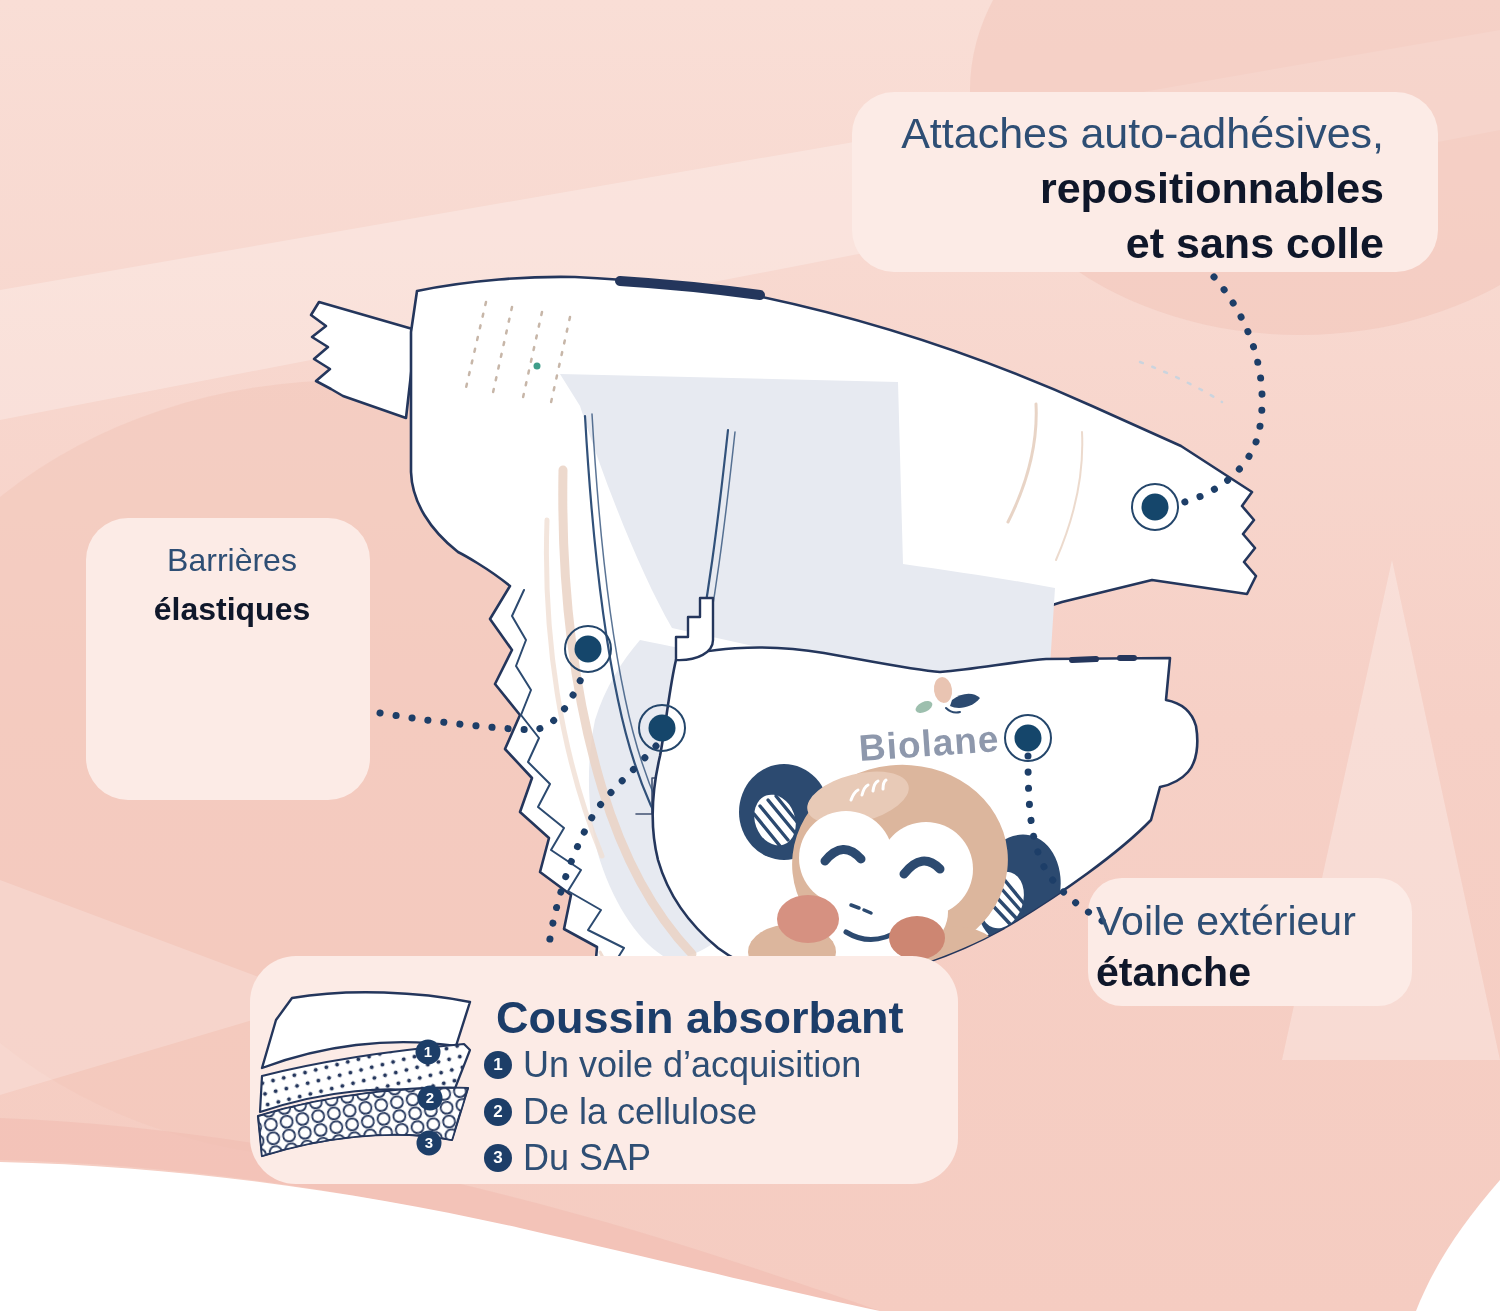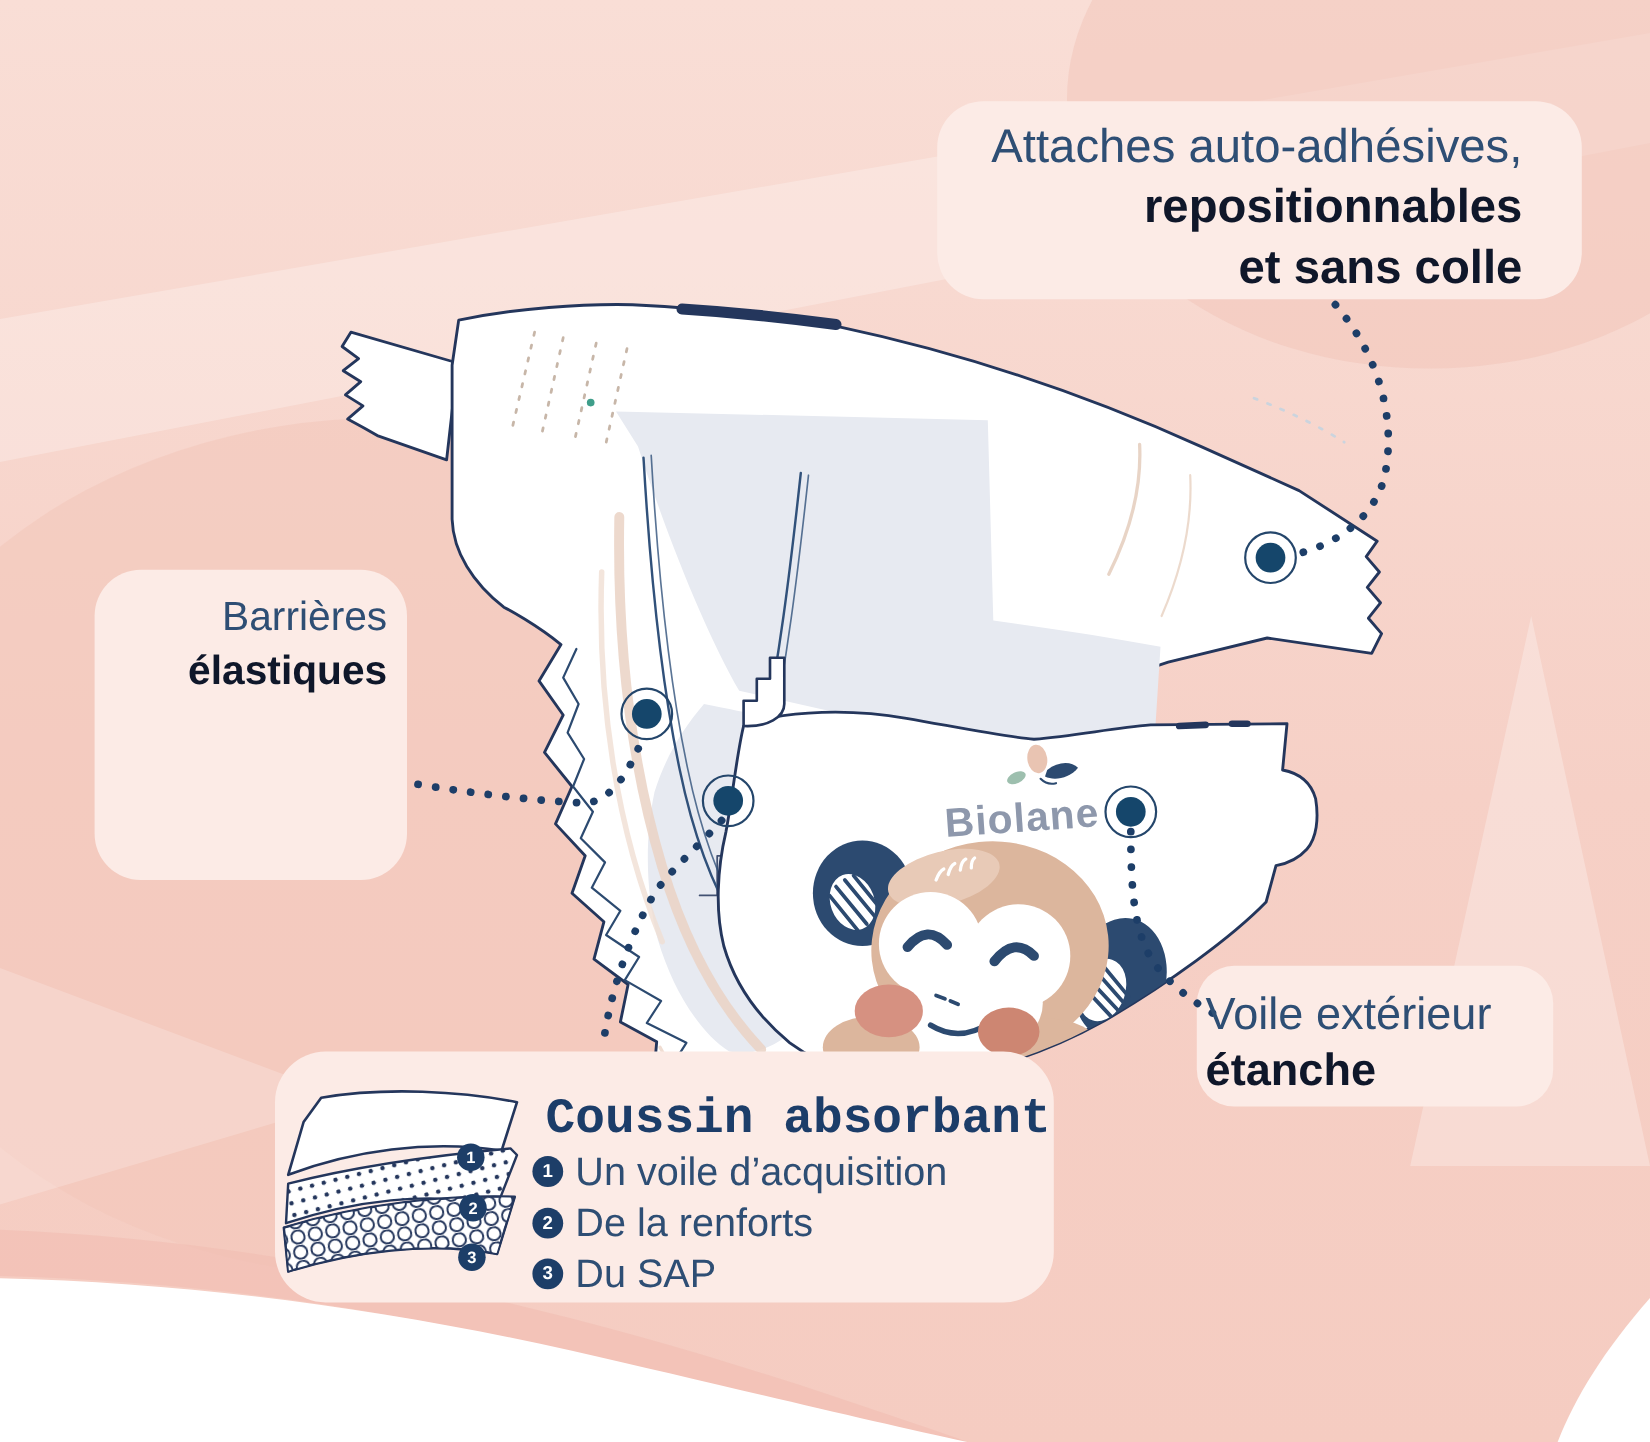--- a/index.html
+++ b/index.html
@@ -6,23 +6,23 @@
   body{
     width:1500px;height:1311px;position:relative;overflow:hidden;
     font-family:"Liberation Sans", sans-serif;
     background:#f7d5cc;
   }
   #stage{position:absolute;left:0;top:0;width:1500px;height:1311px;}
   svg#art{position:absolute;left:0;top:0;}
   .callout{position:absolute;color:#2e4e74;}
   .callout .b{font-weight:bold;color:#0f172a;}
   .co-attaches{left:824px;top:106px;width:560px;text-align:right;font-size:43px;line-height:55px;}
-  .co-barrieres{left:112px;top:536px;width:240px;text-align:right;font-size:37px;line-height:49px;}
+  .co-barrieres{left:112px;top:536px;width:240px;text-align:center;font-size:32px;line-height:49px;}
   .co-voile{left:1096px;top:896px;width:288px;text-align:left;font-size:41px;line-height:51px;}
-  .coussin-title{left:496px;top:992px;font-size:45px;font-weight:bold;color:#1c3d69;font-family:Liberation Mono, monospace;}
+  .coussin-title{left:496px;top:992px;font-size:45px;font-weight:bold;color:#1c3d69;}
   .coussin-item{position:absolute;left:484px;display:flex;align-items:center;gap:11px;font-size:36px;color:#2e4e74;}
   .coussin-item .badge{
     width:28px;height:28px;border-radius:50%;background:#1d3e68;color:#ffffff;
     font-size:17px;font-weight:bold;display:flex;align-items:center;justify-content:center;flex:0 0 auto;
   }
   .ci-1{top:1044px;} .ci-2{top:1091px;} .ci-3{top:1137px;}
 </style>
 </head>
 <body>
 
@@ -252,20 +252,20 @@
 </div>
 
 <div class="callout coussin-title">Coussin absorbant</div>
 
 <div class="coussin-item ci-1">
   <span class="badge">1</span>
   <span>Un voile d’acquisition</span>
 </div>
 <div class="coussin-item ci-2">
   <span class="badge">2</span>
-  <span>De la renforts</span>
+  <span>De la cellulose</span>
 </div>
 <div class="coussin-item ci-3">
   <span class="badge">3</span>
   <span>Du SAP</span>
 </div>
 
 </div>
 
 </body></html>

